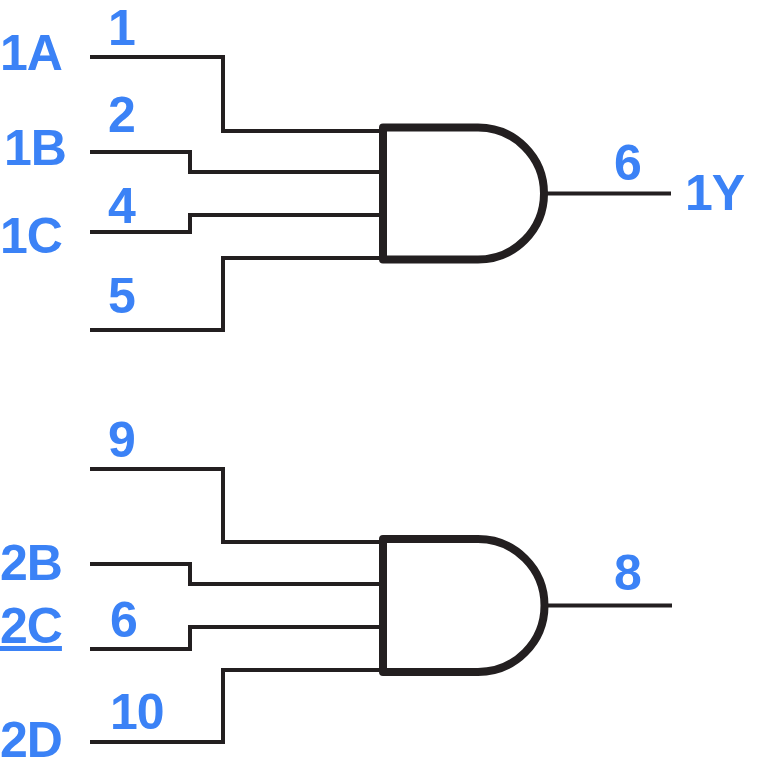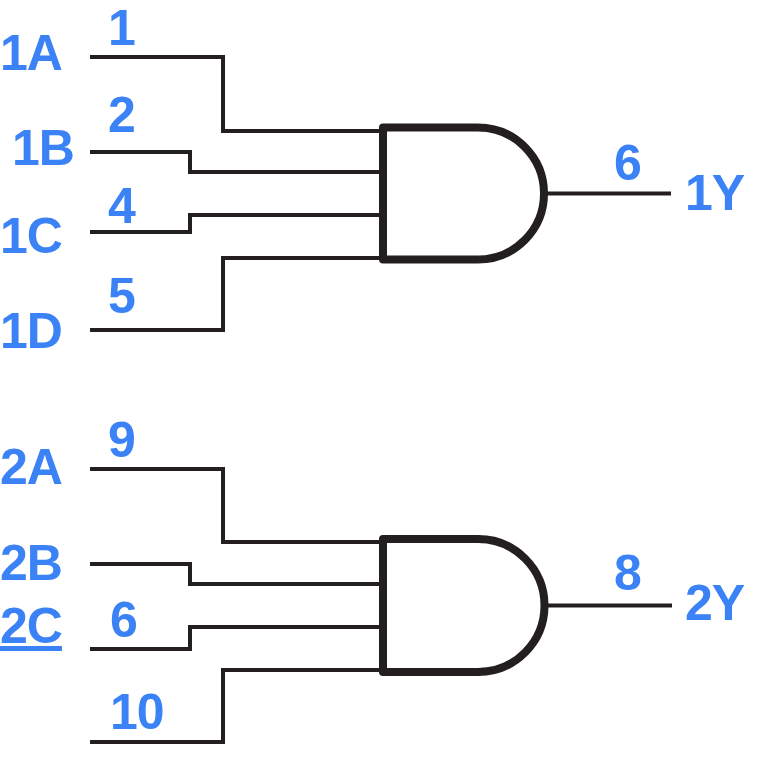--- a/index.html
+++ b/index.html
@@ -65,31 +65,29 @@
     <path class="wire" d="M90 649 H190 V627 H383"></path>
     <path class="wire" d="M90 742 H223 V670 H383"></path>
 
     <path class="wire" d="M545 605.5 H672"></path>
 
     <path class="gate-outline" d="M383 539 H478 A66.5 66.5 0 0 1 478 672 H383 Z"></path>
   </svg>
 
   <div class="lbl" style="left:0px;   top:28px;">1A</div>
   <div class="lbl" style="left:108px; top:3px;">1</div>
-  <div class="lbl" style="left:12px;   top:123px;">1B</div>
+  <div class="lbl" style="left:4px;   top:123px;">1B</div>
   <div class="lbl" style="left:108px; top:90px;">2</div>
   <div class="lbl" style="left:0px;   top:211px;">1C</div>
   <div class="lbl" style="left:108px; top:181px;">4</div>
-  <div class="lbl" style="left:0px;   top:306px;">1D</div>
   <div class="lbl" style="left:108px; top:271px;">5</div>
   <div class="lbl" style="left:614px; top:138px;">6</div>
   <div class="lbl" style="left:685px; top:168px;">1Y</div>
 
-  <div class="lbl" style="left:0px;   top:442px;">2A</div>
   <div class="lbl" style="left:108px; top:415px;">9</div>
   <div class="lbl" style="left:0px;   top:538px;">2B</div>
   <div class="lbl" style="left:0px;   top:601px;text-decoration:underline;">2C</div>
   <div class="lbl" style="left:110px; top:595px;">6</div>
+  <div class="lbl" style="left:0px;   top:715px;">2D</div>
   <div class="lbl" style="left:110px; top:687px;">10</div>
   <div class="lbl" style="left:614px; top:548px;">8</div>
-  <div class="lbl" style="left:685px; top:578px;">2Y</div>
 
 </div>
 
 </body></html>

